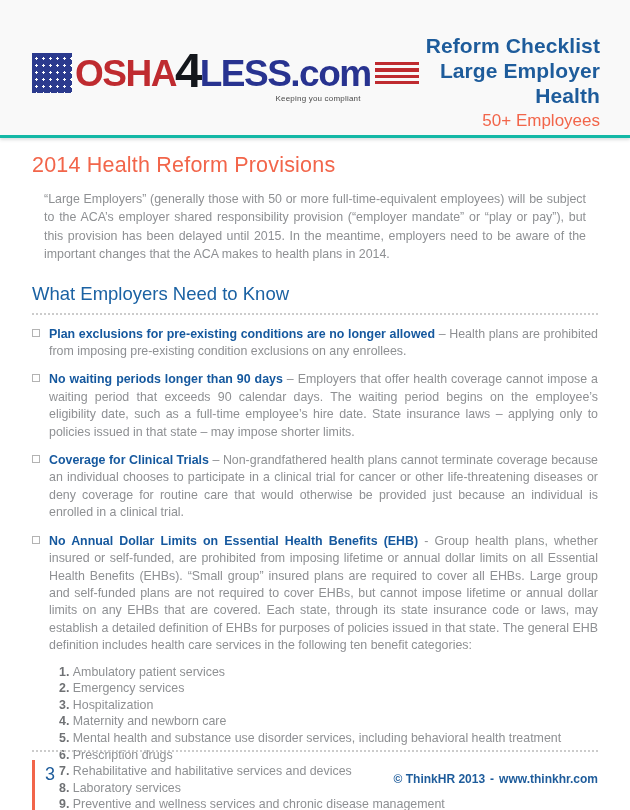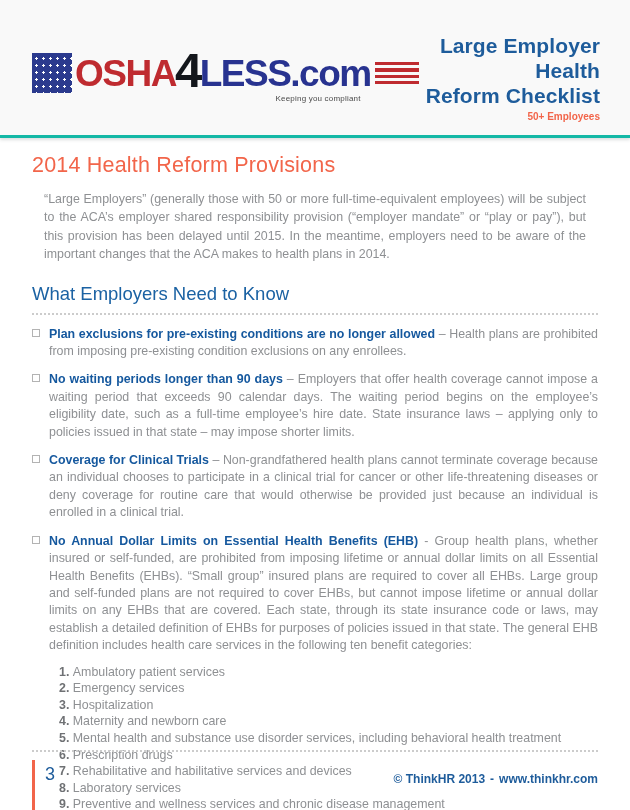--- a/index.html
+++ b/index.html
@@ -72,22 +72,22 @@
   }
   .ht-line {
     color: #1e5c9b;
     font-size: 21px;
     font-weight: bold;
     line-height: 25px;
     letter-spacing: 0.1px;
   }
   .ht-sub {
     color: #f2654a;
-    font-size: 10px;
-    font-weight: bold;
+    font-size: 17px;
+    font-weight: normal;
     margin-top: 3px;
   }
 
   
   .main {
     padding: 0 32px;
   }
   .h1 {
     color: #f2654a;
     font-size: 21.5px;
@@ -191,22 +191,22 @@
       <div class="canton"></div>
       <div class="wordmark">
           <span class="wm-osha">OSHA</span>
           <span class="wm-four">4</span>
           <span class="wm-less">LESS.com</span>
         </div>
       <div class="stripes"></div>
       <div class="tagline">Keeping you compliant</div>
     </div>
     <div class="header-title">
+      <div class="ht-line">Reform Checklist</div>
       <div class="ht-line">Large Employer Health</div>
-      <div class="ht-line">Reform Checklist</div>
       <div class="ht-sub">50+ Employees</div>
     </div>
   </div>
 
   <div class="main">
     <div class="h1">2014 Health Reform Provisions</div>
     <p class="intro">“Large Employers” (generally those with 50 or more full-time-equivalent employees) will be subject to the ACA’s employer shared responsibility provision (“employer mandate” or “play or pay”), but this provision has been delayed until 2015.  In the meantime, employers need to be aware of the important changes that the ACA makes to health plans in 2014.</p>
     <div class="h2">What Employers Need to Know</div>
     <div class="dotted"></div>
 

